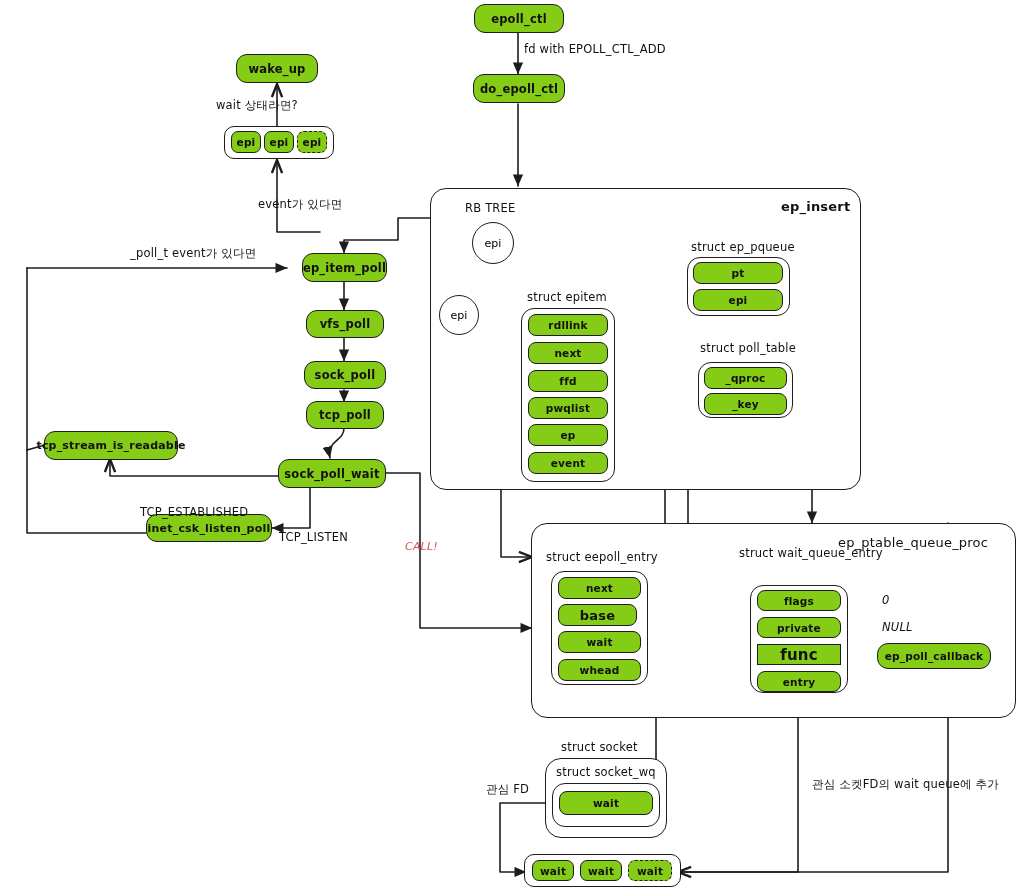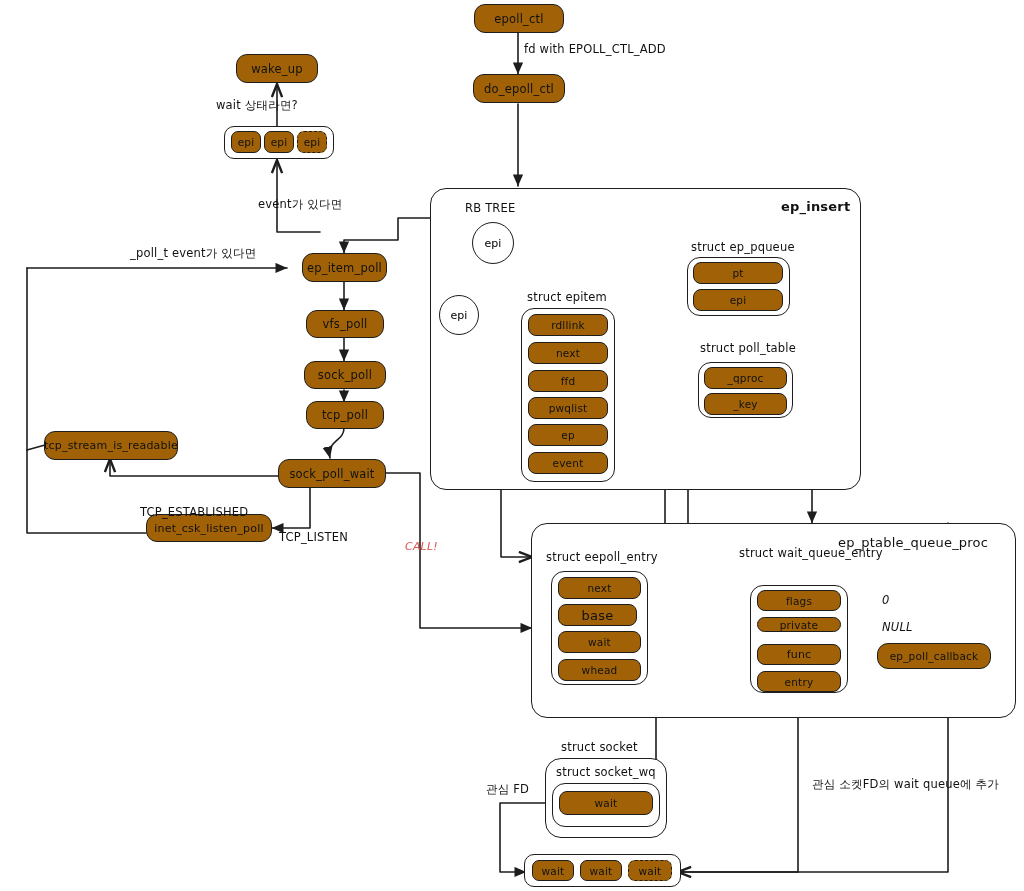--- a/index.html
+++ b/index.html
@@ -7,27 +7,28 @@
   body{font-family:"DejaVu Sans", sans-serif;}
   #canvas{position:relative;width:1024px;height:891px;background:#fff;overflow:hidden;}
   svg.wires{position:absolute;left:0;top:0;width:1024px;height:891px;pointer-events:none;}
 
   .node{
     position:absolute;
     box-sizing:border-box;
     display:flex;align-items:center;justify-content:center;
     border:1.6px solid #1d1d1d;
     border-radius:11px;
-    background:#a16207;
+    background:#84cc16;
     color:#111;
     font-family:"DejaVu Sans", sans-serif;
     font-size:11.5px;
     letter-spacing:.2px;
     white-space:nowrap;
     z-index:3;
+    font-weight:bold;
   }
   .node.dashed{border-style:dashed;}
   .circle{
     position:absolute;box-sizing:border-box;
     display:flex;align-items:center;justify-content:center;
     border:1.7px solid #1d1d1d;border-radius:50%;
     background:#fff;font-size:11px;z-index:3;
   }
   .group{
     position:absolute;box-sizing:border-box;
@@ -186,22 +187,22 @@
   <div class="label" style="left:546px;top:550px;">struct eepoll_entry</div>
   <div class="group inner" style="left:551px;top:571px;width:97px;height:114px;"></div>
   <div class="node" style="left:558px;top:577px;width:83px;height:22px;font-size:10.5px;border-radius:8px;">next</div>
   <div class="node" style="left:558px;top:604px;width:79px;height:22px;font-size:13px;border-radius:8px;">base</div>
   <div class="node" style="left:558px;top:631px;width:83px;height:22px;font-size:10.5px;border-radius:8px;">wait</div>
   <div class="node" style="left:558px;top:659px;width:83px;height:22px;font-size:10.5px;border-radius:8px;">whead</div>
 
   <div class="label" style="left:739px;top:546px;">struct wait_queue_entry</div>
   <div class="group inner" style="left:750px;top:585px;width:98px;height:108px;"></div>
   <div class="node" style="left:757px;top:590px;width:84px;height:21px;font-size:10.5px;border-radius:8px;">flags</div>
-  <div class="node" style="left:757px;top:617px;width:84px;height:15px;font-size:10.5px;border-radius:8px;">private</div>
-  <div class="node" style="left:757px;top:644px;width:84px;height:21px;font-size:11px;border-radius:8px;">func</div>
+  <div class="node" style="left:757px;top:617px;width:84px;height:21px;font-size:10.5px;border-radius:8px;">private</div>
+  <div class="node" style="left:757px;top:644px;width:84px;height:21px;font-size:15px;border-radius:0;">func</div>
   <div class="node" style="left:757px;top:671px;width:84px;height:21px;font-size:10.5px;border-radius:8px;">entry</div>
 
   <div class="label ital" style="left:882px;top:593px;">0</div>
   <div class="label ital" style="left:882px;top:620px;">NULL</div>
   <div class="node" style="left:877px;top:643px;width:114px;height:26px;font-size:10.5px;">ep_poll_callback</div>
 
   <div class="label" style="left:561px;top:740px;">struct socket</div>
   <div class="group" style="left:545px;top:758px;width:122px;height:80px;"></div>
   <div class="label" style="left:556px;top:765px;">struct socket_wq</div>
   <div class="group inner" style="left:552px;top:783px;width:108px;height:44px;"></div>

